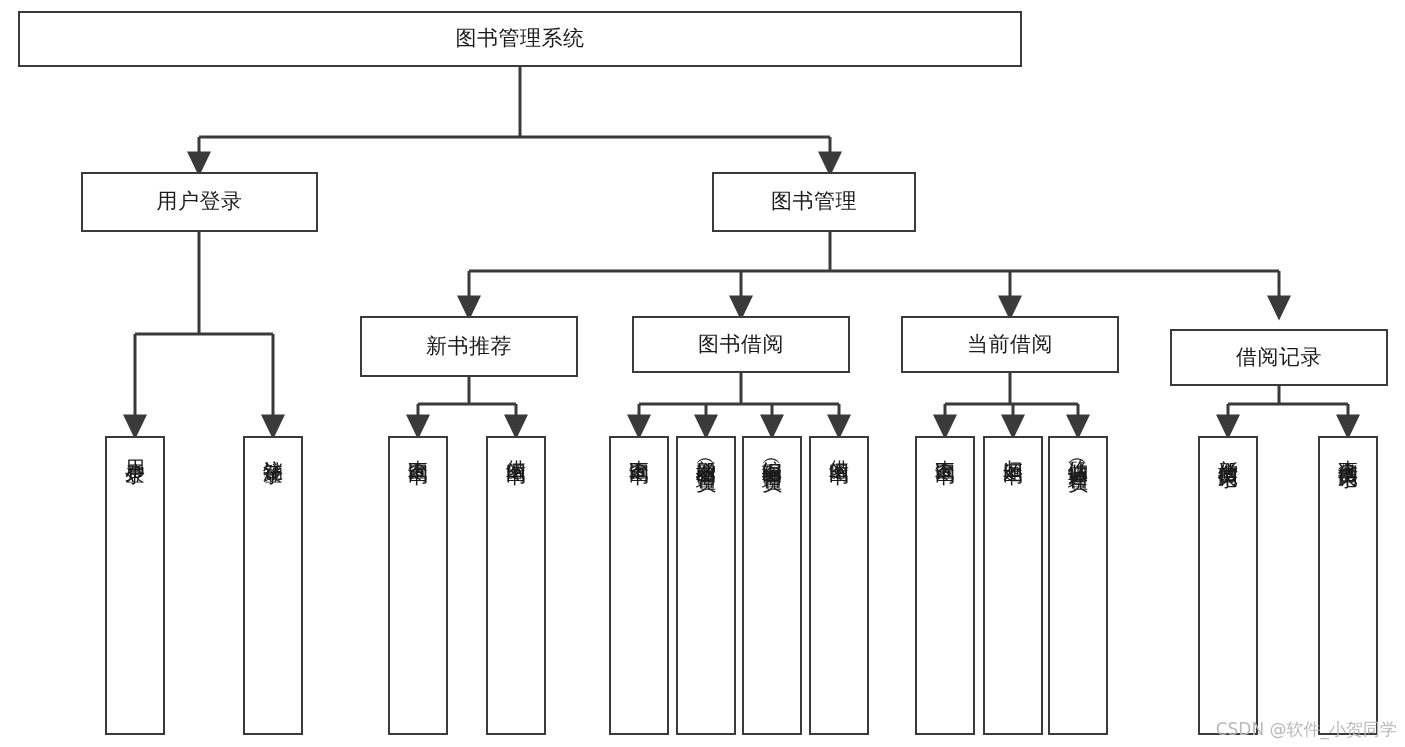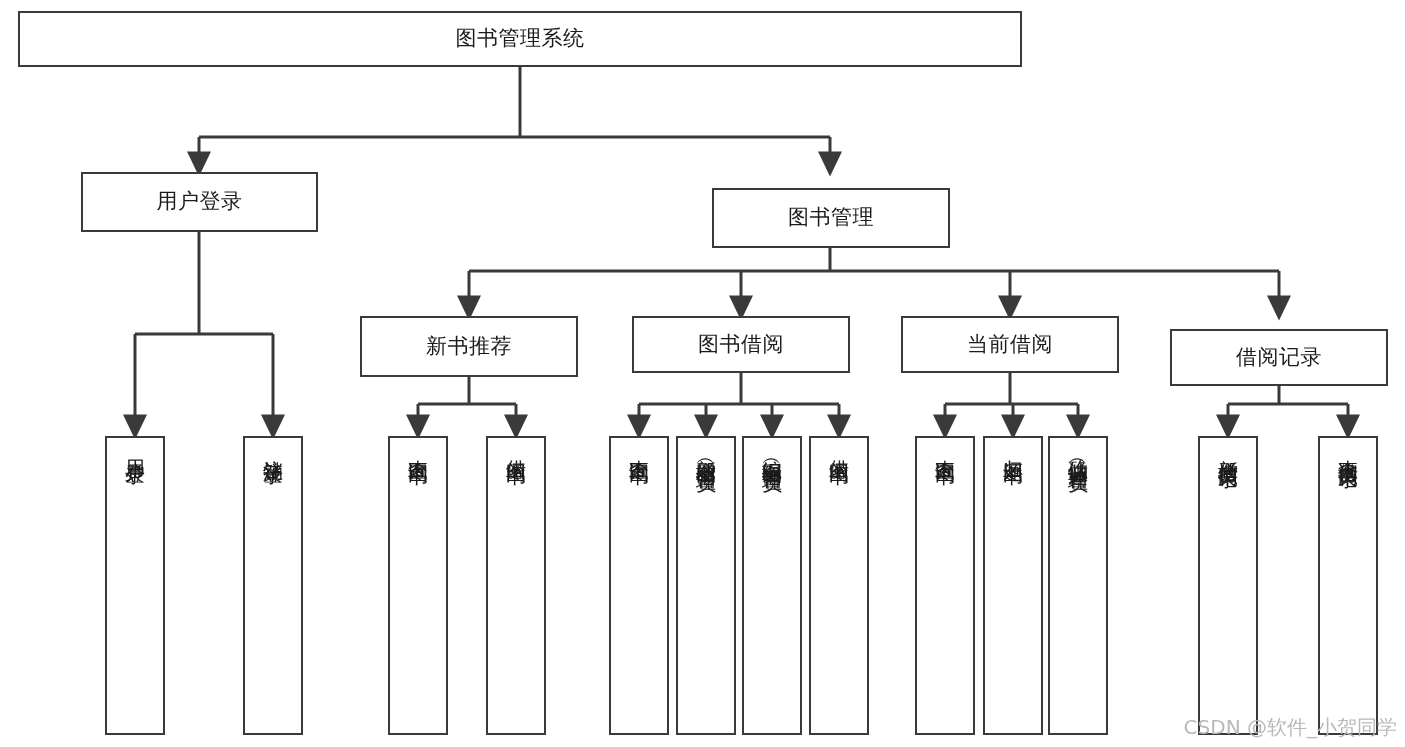--- a/index.html
+++ b/index.html
@@ -59,21 +59,21 @@
     text-orientation: upright;
     font-size: 20px;
     line-height: 1.04;
     letter-spacing: 2px;
     white-space: nowrap;
   }
   #watermark {
     position: absolute;
     right: 8px;
     bottom: 6px;
-    font-size: 20px;
+    font-size: 17px;
     color: #b9b9b9;
     white-space: nowrap;
     pointer-events: none;
     font-family: "DejaVu Sans", "Liberation Sans", sans-serif;
   }
 </style>
 </head>
 <body>
 
 <div id="diagram-root">
@@ -130,21 +130,21 @@
     </g>
   </svg>
 
   <div class="node horiz" style="left:18px; top:11px; width:1004px; height:56px;">
     <span class="node-label">图书管理系统</span>
   </div>
 
   <div class="node horiz" style="left:81px; top:172px; width:237px; height:60px;">
     <span class="node-label">用户登录</span>
   </div>
-  <div class="node horiz" style="left:712px; top:188px; width:238px; height:60px;">
+  <div class="node horiz" style="left:712px; top:172px; width:204px; height:60px;">
     <span class="node-label">图书管理</span>
   </div>
 
   <div class="node horiz" style="left:360px; top:316px; width:218px; height:61px;">
     <span class="node-label">新书推荐</span>
   </div>
   <div class="node horiz" style="left:901px; top:316px; width:218px; height:57px;">
     <span class="node-label">当前借阅</span>
   </div>
   <div class="node horiz" style="left:632px; top:316px; width:218px; height:57px;">

